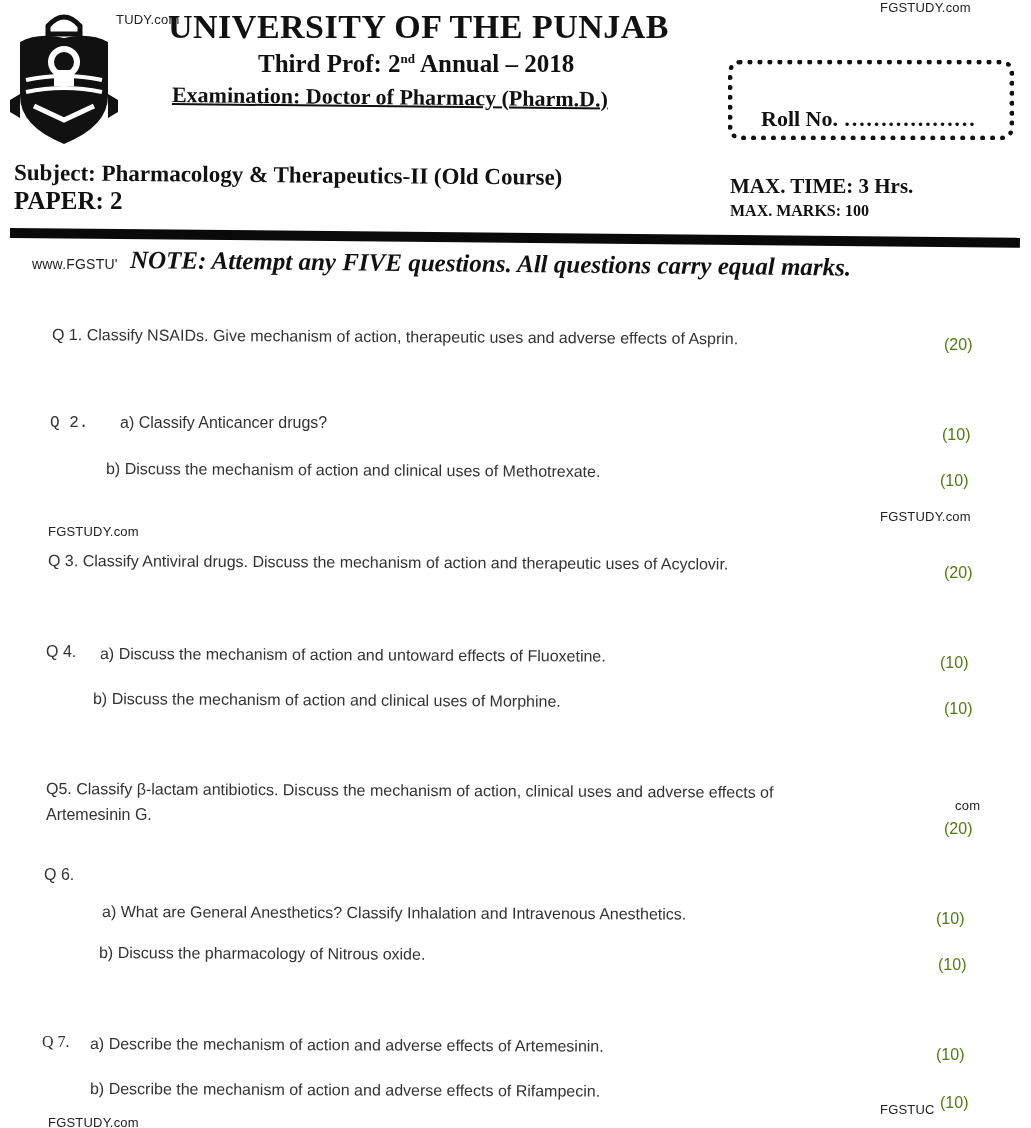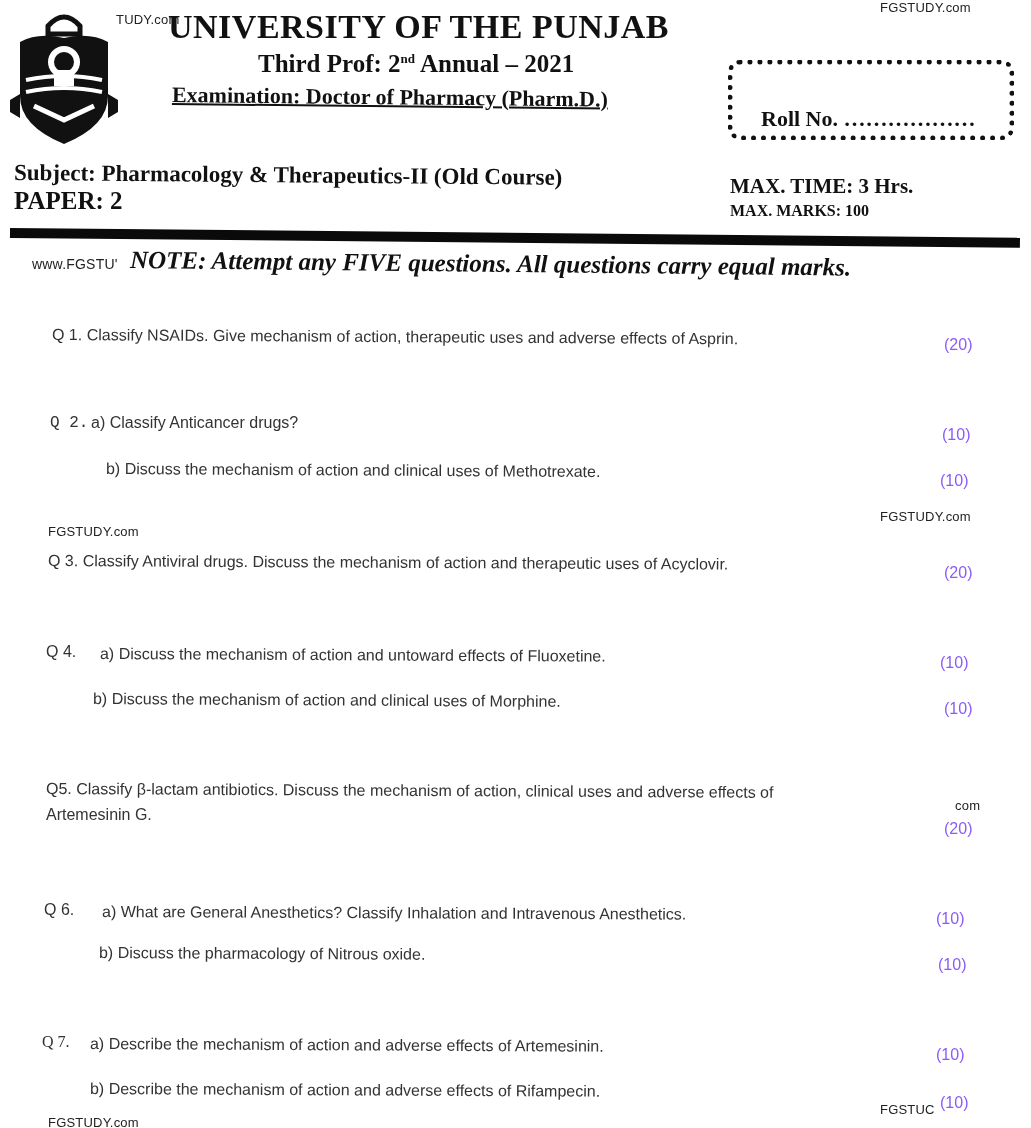--- a/index.html
+++ b/index.html
@@ -2,21 +2,21 @@
 <html><head>
 <meta charset="utf-8">
 <style>
   html, body { margin: 0; padding: 0; background: #fff; }
   body { width: 1031px; height: 1128px; position: relative; overflow: hidden; color: #111;
          font-family: "Liberation Sans", sans-serif; }
   .abs { position: absolute; }
   .serif { font-family: "Liberation Serif", serif; font-weight: bold; }
   .wm { font-family: "Liberation Sans", sans-serif; font-size: 13px; color: #222; letter-spacing: 0.2px; }
   .q { font-family: "Liberation Sans", sans-serif; font-size: 16px; color: #333; white-space: nowrap; }
-  .marks { font-family: "Liberation Sans", sans-serif; font-size: 16px; color: #8b5cf6; }
+  .marks { font-family: "Liberation Sans", sans-serif; font-size: 16px; color: #4d7c0f; }
   .logo { left: 8px; top: 8px; width: 112px; height: 140px; }
   .title { left: 168px; top: 8px; font-size: 34px; letter-spacing: 0.5px; }
   .sub1 { left: 258px; top: 50px; font-size: 25px; }
   .sub1 sup { font-size: 13px; }
   .sub2 { left: 172px; top: 82px; font-size: 22px; text-decoration: underline; text-decoration-thickness: 2px; transform: rotate(0.6deg); transform-origin: left; }
   .rollbox { left: 728px; top: 60px; width: 286px; height: 80px; border: 5px dotted #111; border-radius: 12px; box-sizing: border-box; }
   .rolltext { left: 748px; top: 106px; font-size: 22px; margin-left: 13px; }
   .subject { left: 14px; top: 160px; font-size: 23px; transform: rotate(0.5deg); transform-origin: left; }
   .paper { left: 14px; top: 187px; font-size: 25px; }
   .maxtime { left: 730px; top: 174px; font-size: 21px; }
@@ -38,21 +38,21 @@
     <path d="M18 84 Q56 76 94 84" stroke="#fff" stroke-width="4" fill="none"></path>
     <path d="M26 98 L56 112 L86 98" stroke="#fff" stroke-width="5" fill="none"></path>
     <path d="M2 92 L12 86 L12 110 L2 104 Z M110 92 L100 86 L100 110 L110 104 Z" fill="#111"></path>
   </svg>
 </div>
 <div class="abs wm" style="left:80px;top:12px;margin-left:36px;">TUDY.com</div>
 <div class="abs wm" style="left:880px;top:0px;">FGSTUDY.com</div>
 
 <div class="abs serif title">UNIVERSITY OF THE PUNJAB</div>
 <div class="abs serif sub1">
-  <span>Third Prof: 2</span><sup>nd</sup><span> Annual – 2021</span>
+  <span>Third Prof: 2</span><sup>nd</sup><span> Annual – 2018</span>
 </div>
 <div class="abs serif sub2">Examination: Doctor of Pharmacy (Pharm.D.)</div>
 
 <div class="abs rollbox"></div>
 <div class="abs serif rolltext">Roll No. ………………</div>
 
 <div class="abs serif subject">Subject: Pharmacology &amp; Therapeutics-II (Old Course)</div>
 <div class="abs serif paper">PAPER: 2</div>
 <div class="abs serif maxtime">MAX. TIME: 3 Hrs.</div>
 <div class="abs serif maxmarks">MAX. MARKS: 100</div>
@@ -62,21 +62,21 @@
 <div class="abs wm" style="left:32px;top:256px;font-size:14px;">www.FGSTU'</div>
 <div class="abs serif note">NOTE: Attempt any FIVE questions. All questions carry equal marks.</div>
 
 <div class="abs q" style="left:52px;top:326px;transform:rotate(0.35deg);transform-origin:left;">
   <span>Q 1.</span>
   <span>Classify NSAIDs. Give mechanism of action, therapeutic uses and adverse effects of Asprin.</span>
 </div>
 <div class="abs marks" style="left:944px;top:336px;">(20)</div>
 
 <div class="abs q" style="left:50px;top:414px;font-family:Liberation Mono, monospace;">Q 2.</div>
-<div class="abs q" style="left:91px;top:414px;">a) Classify Anticancer drugs?</div>
+<div class="abs q" style="left:120px;top:414px;">a) Classify Anticancer drugs?</div>
 <div class="abs marks" style="left:942px;top:426px;">(10)</div>
 <div class="abs q" style="left:106px;top:460px;transform:rotate(0.35deg);transform-origin:left;">b) Discuss the mechanism of action and clinical uses of Methotrexate.</div>
 <div class="abs marks" style="left:940px;top:472px;">(10)</div>
 
 <div class="abs wm" style="left:48px;top:524px;">FGSTUDY.com</div>
 <div class="abs wm" style="left:880px;top:509px;">FGSTUDY.com</div>
 
 <div class="abs q" style="left:48px;top:552px;transform:rotate(0.3deg);transform-origin:left;">
   <span>Q 3.</span>
   <span>Classify Antiviral drugs. Discuss the mechanism of action and therapeutic uses of Acyclovir.</span>
@@ -90,21 +90,21 @@
 <div class="abs marks" style="left:944px;top:700px;">(10)</div>
 
 <div class="abs q" style="left:46px;top:780px;transform:rotate(0.3deg);transform-origin:left;">
   <span>Q5.</span>
   <span>Classify β-lactam antibiotics. Discuss the mechanism of action, clinical uses and adverse effects of</span>
 </div>
 <div class="abs wm" style="left:955px;top:798px;text-align:center;">com</div>
 <div class="abs q" style="left:46px;top:806px;">Artemesinin G.</div>
 <div class="abs marks" style="left:944px;top:820px;">(20)</div>
 
-<div class="abs q" style="left:44px;top:901px;">Q 6.</div>
+<div class="abs q" style="left:44px;top:866px;">Q 6.</div>
 <div class="abs q" style="left:102px;top:903px;transform:rotate(0.25deg);transform-origin:left;">a) What are General Anesthetics? Classify Inhalation and Intravenous Anesthetics.</div>
 <div class="abs marks" style="left:936px;top:910px;">(10)</div>
 <div class="abs q" style="left:99px;top:944px;transform:rotate(0.3deg);transform-origin:left;">b) Discuss the pharmacology of Nitrous oxide.</div>
 <div class="abs marks" style="left:938px;top:956px;">(10)</div>
 
 <div class="abs q" style="left:42px;top:1033px;font-family:Liberation Serif, serif;">Q 7.</div>
 <div class="abs q" style="left:90px;top:1035px;transform:rotate(0.3deg);transform-origin:left;">a) Describe the mechanism of action and adverse effects of Artemesinin.</div>
 <div class="abs marks" style="left:936px;top:1046px;">(10)</div>
 <div class="abs q" style="left:90px;top:1080px;transform:rotate(0.3deg);transform-origin:left;">b) Describe the mechanism of action and adverse effects of Rifampecin.</div>
 <div class="abs wm" style="left:880px;top:1102px;">FGSTUC</div>

